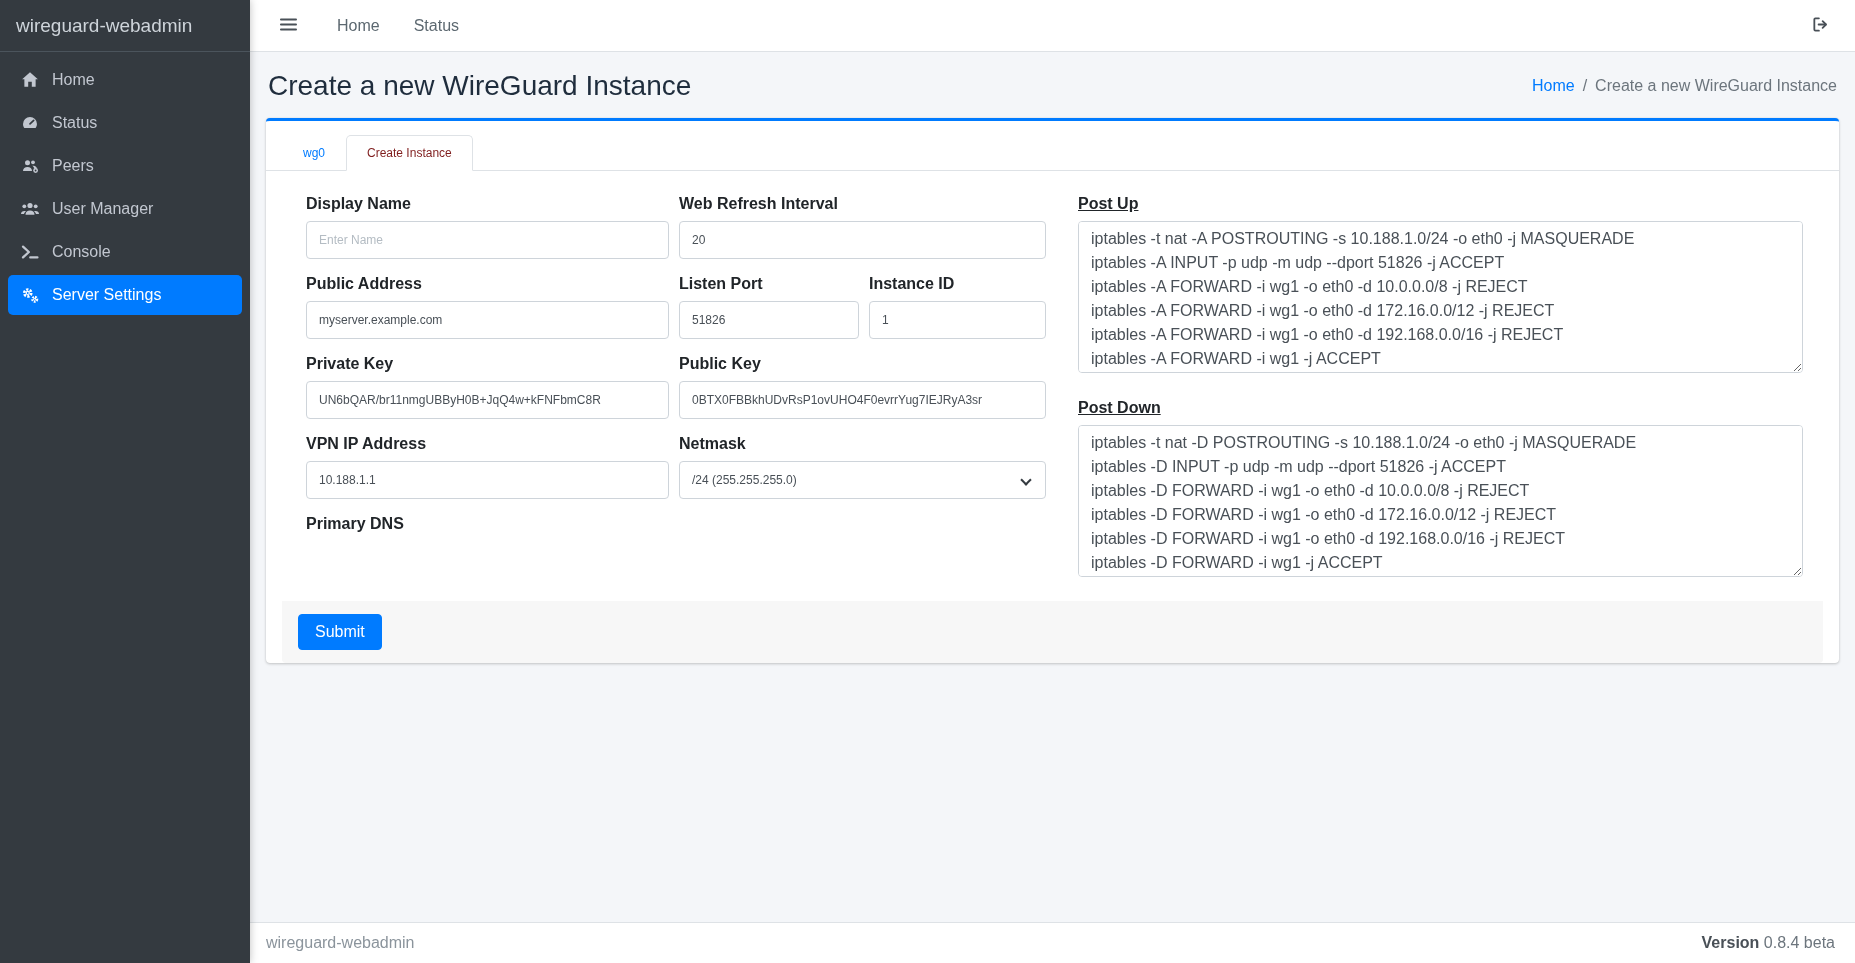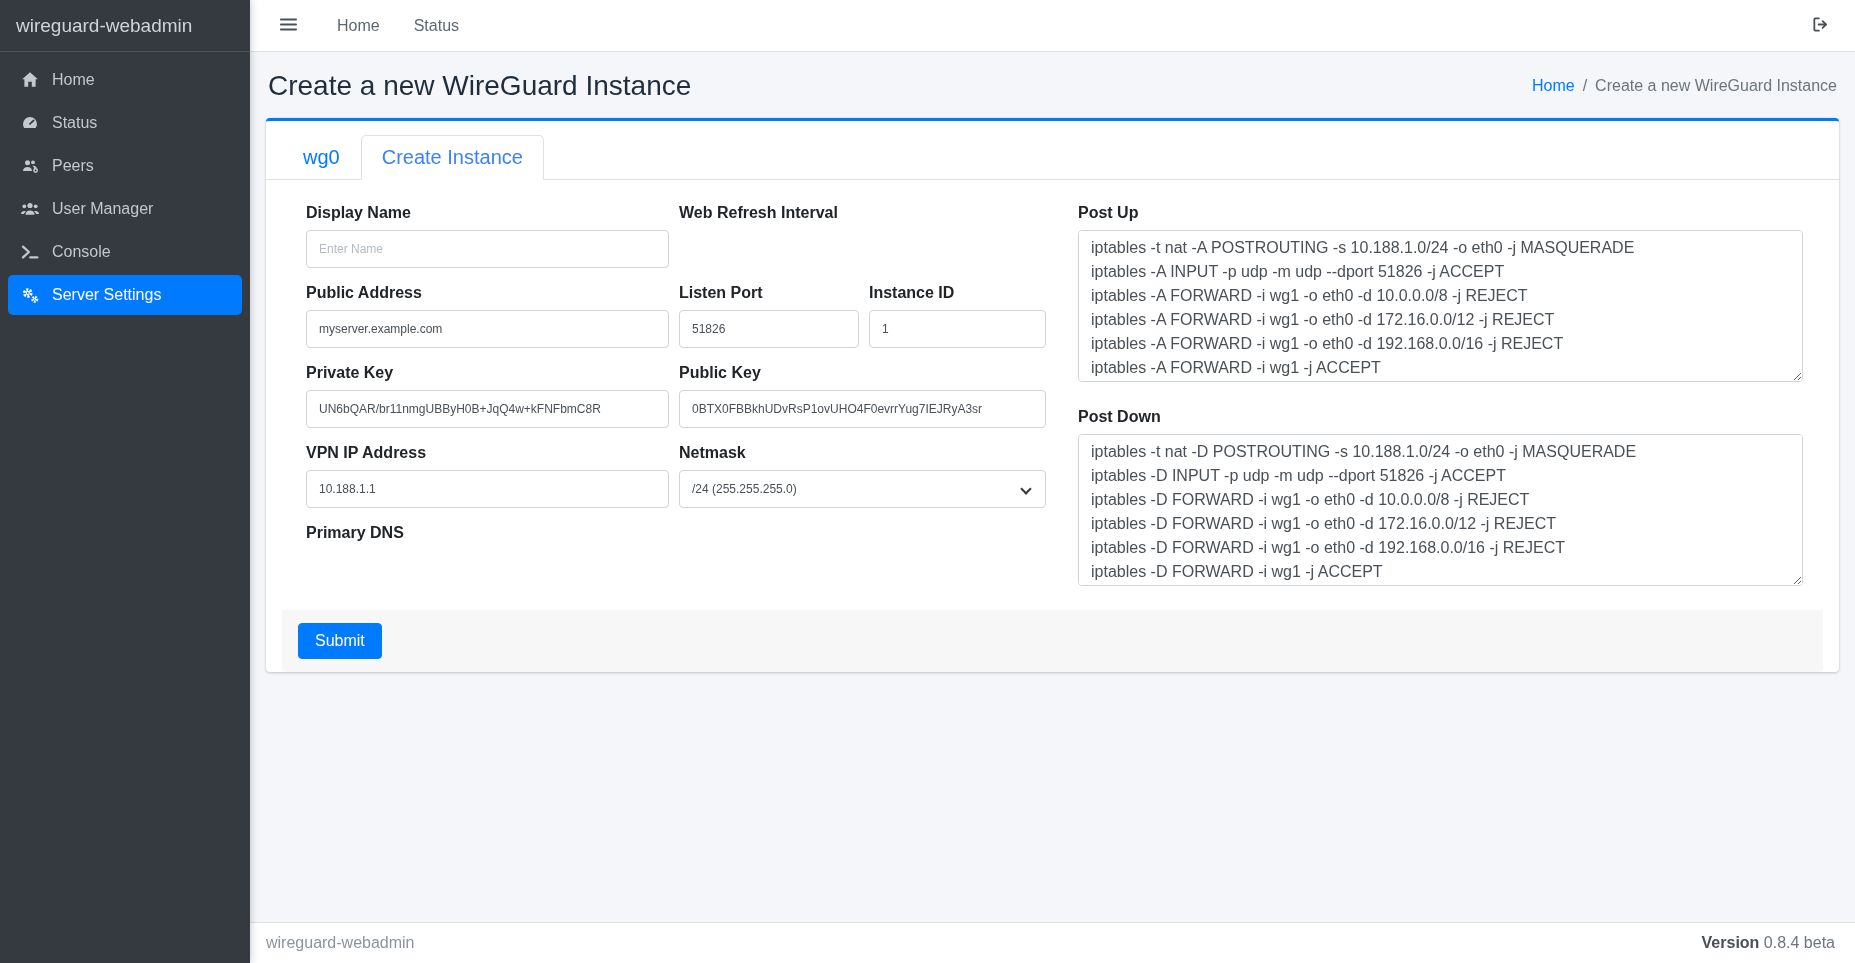--- a/index.html
+++ b/index.html
@@ -28,39 +28,39 @@
   .content { flex:1; padding:0 16px; overflow:hidden; }
 
   .content-header { display:flex; align-items:center; padding:18px 2px 10px 2px; }
   .page-title { font-size:28px; font-weight:400; color:#1f2d3d; }
   .breadcrumb { margin-left:auto; font-size:16px; color:#6c757d; display:flex; gap:8px; align-items:center; }
   .breadcrumb a { color:#007bff; text-decoration:none; cursor:pointer; }
 
   
   .card { background:#fff; border-radius:4px; border-top:3px solid #007bff; box-shadow:0 0 1px rgba(0,0,0,.125), 0 1px 3px rgba(0,0,0,.2); margin-top:6px; }
   .card-header { padding:14px 16px 0 16px; border-bottom:1px solid #dee2e6; display:flex; }
-  .tab { padding:10px 20px; font-size:20px; cursor:pointer; border:1px solid transparent; border-radius:5px 5px 0 0; margin-bottom:-1px; }
+  .tab { padding:10px 20px; font-size:12px; cursor:pointer; border:1px solid transparent; border-radius:5px 5px 0 0; margin-bottom:-1px; }
   .tab.inactive { color:#007bff; }
-  .tab.active { color:#3b82f6; background:#fff; border-color:#dee2e6 #dee2e6 #fff; }
+  .tab.active { color:#7f1d1d; background:#fff; border-color:#dee2e6 #dee2e6 #fff; }
 
   .card-body { display:flex; gap:32px; padding:24px 36px 20px 40px; }
 
   .form-left { width:740px; min-width:740px; display:grid; grid-template-columns:363px 180px 177px; column-gap:10px; align-content:start; }
   .fg { margin-bottom:16px; }
   .span2 { grid-column:2 / 4; }
   .col1 { grid-column:1; }
   label.f-label { display:block; font-weight:700; font-size:16px; margin-bottom:8px; color:#212529; }
   .f-input { width:100%; height:38px; border:1px solid #ced4da; border-radius:4px; padding:6px 12px; font-size:12px; color:#495057; font-family:"Liberation Sans", sans-serif; background:#fff; outline:none; }
   .f-input::placeholder { color:#b4bcc3; }
 
   .select-wrap { position:relative; }
   .f-select { display:flex; align-items:center; cursor:pointer; }
   .chevron { position:absolute; right:16px; top:13px; width:8px; height:8px; border-right:2px solid #343a40; border-bottom:2px solid #343a40; transform:rotate(45deg); pointer-events:none; }
 
-  .form-right { flex:1; display:flex; flex-direction:column; }
+  .form-right { flex:1; display:flex; flex-direction:column;text-decoration:underline; }
   .f-textarea { width:100%; height:152px; border:1px solid #ced4da; border-radius:4px; padding:5px 12px; font-size:16px; line-height:24px; color:#495057; font-family:"Liberation Sans", sans-serif; resize:vertical; overflow-y:scroll; white-space:pre; outline:none; }
   .f-textarea::-webkit-scrollbar { width:17px; }
   .f-textarea::-webkit-scrollbar-track { background:#f0f0f0; }
   .f-textarea::-webkit-scrollbar-thumb { background:#c8cacc; border:1px solid #f0f0f0; }
   .f-textarea::-webkit-scrollbar-button:vertical { height:14px; background:#f0f0f0; }
   .mb24 { margin-bottom:22px; }
 
   .submit-strip { margin:0 16px 18px 16px; background:#f7f7f7; border-radius:0 0 4px 4px; padding:13px 16px; }
   .btn-primary { background:#007bff; color:#fff; border:1px solid #007bff; border-radius:4px; font-size:16px; padding:8px 16px; cursor:pointer; font-family:"Liberation Sans", sans-serif; }
 
@@ -189,20 +189,21 @@
 
       <div class="card-body">
 
         <div class="form-left">
           <div class="fg col1">
             <label class="f-label">Display Name</label>
             <input class="f-input" type="text" placeholder="Enter Name" style="">
           </div>
           <div class="fg span2">
             <label class="f-label">Web Refresh Interval</label>
+            <input class="f-input" type="text" value="20" style="">
           </div>
 
           <div class="fg col1">
             <label class="f-label">Public Address</label>
             <input class="f-input" type="text" value="myserver.example.com" style="">
           </div>
           <div class="fg">
             <label class="f-label">Listen Port</label>
             <input class="f-input" type="text" value="51826" style="">
           </div>

